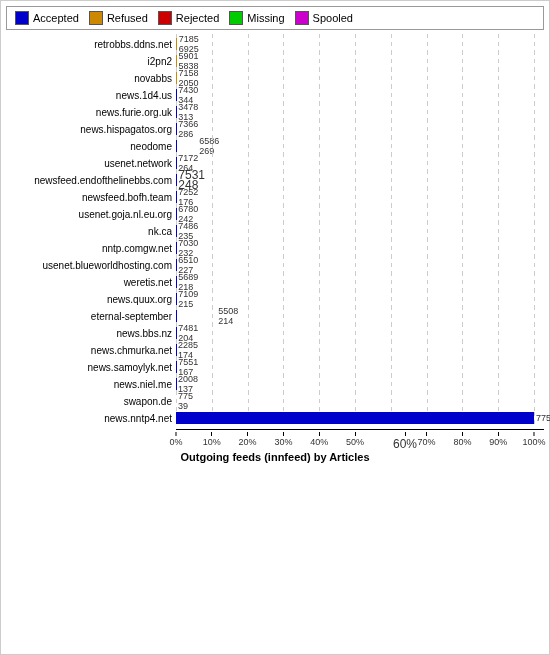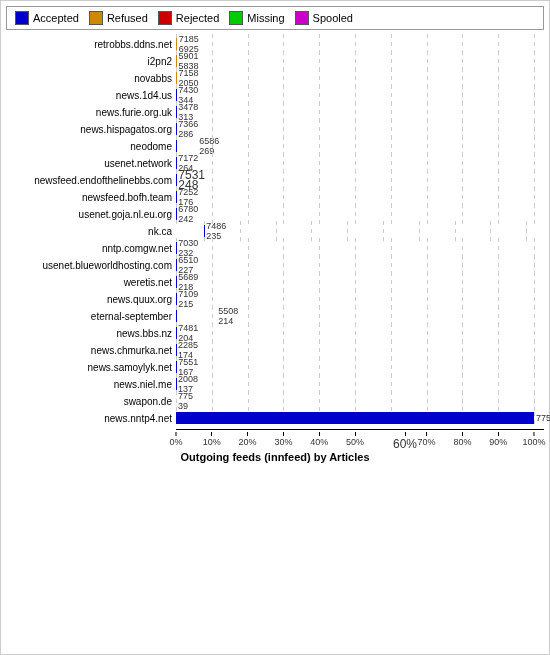--- a/index.html
+++ b/index.html
@@ -397,21 +397,21 @@
             <div class="bar-bg" style="position: relative; z-index: 1;">
               <div class="bar-segment" style="width: 0.312878px; background: rgb(0, 0, 204);"></div>
               <div class="bar-segment" style="width: 0.0111676px; background: rgb(204, 136, 0);"></div>
             </div>
             <span class="bar-value" style="font-size: 9px; line-height: 10px; white-space: pre;">6780
 242</span>
           </div>
         </div>
         <div class="row">
           <div class="row-label">nk.ca</div>
-          <div class="bar-wrapper" style="position: relative; margin-left: 28px;">
+          <div class="bar-wrapper" style="position: relative;">
             <div class="vertical-grid" style="left: 0px; z-index: 0;"></div>
             <div class="vertical-grid" style="left: 35.8px; z-index: 0;"></div>
             <div class="vertical-grid" style="left: 71.6px; z-index: 0;"></div>
             <div class="vertical-grid" style="left: 107.4px; z-index: 0;"></div>
             <div class="vertical-grid" style="left: 143.2px; z-index: 0;"></div>
             <div class="vertical-grid" style="left: 179px; z-index: 0;"></div>
             <div class="vertical-grid" style="left: 214.8px; z-index: 0;"></div>
             <div class="vertical-grid" style="left: 250.6px; z-index: 0;"></div>
             <div class="vertical-grid" style="left: 286.4px; z-index: 0;"></div>
             <div class="vertical-grid" style="left: 322.2px; z-index: 0;"></div>

